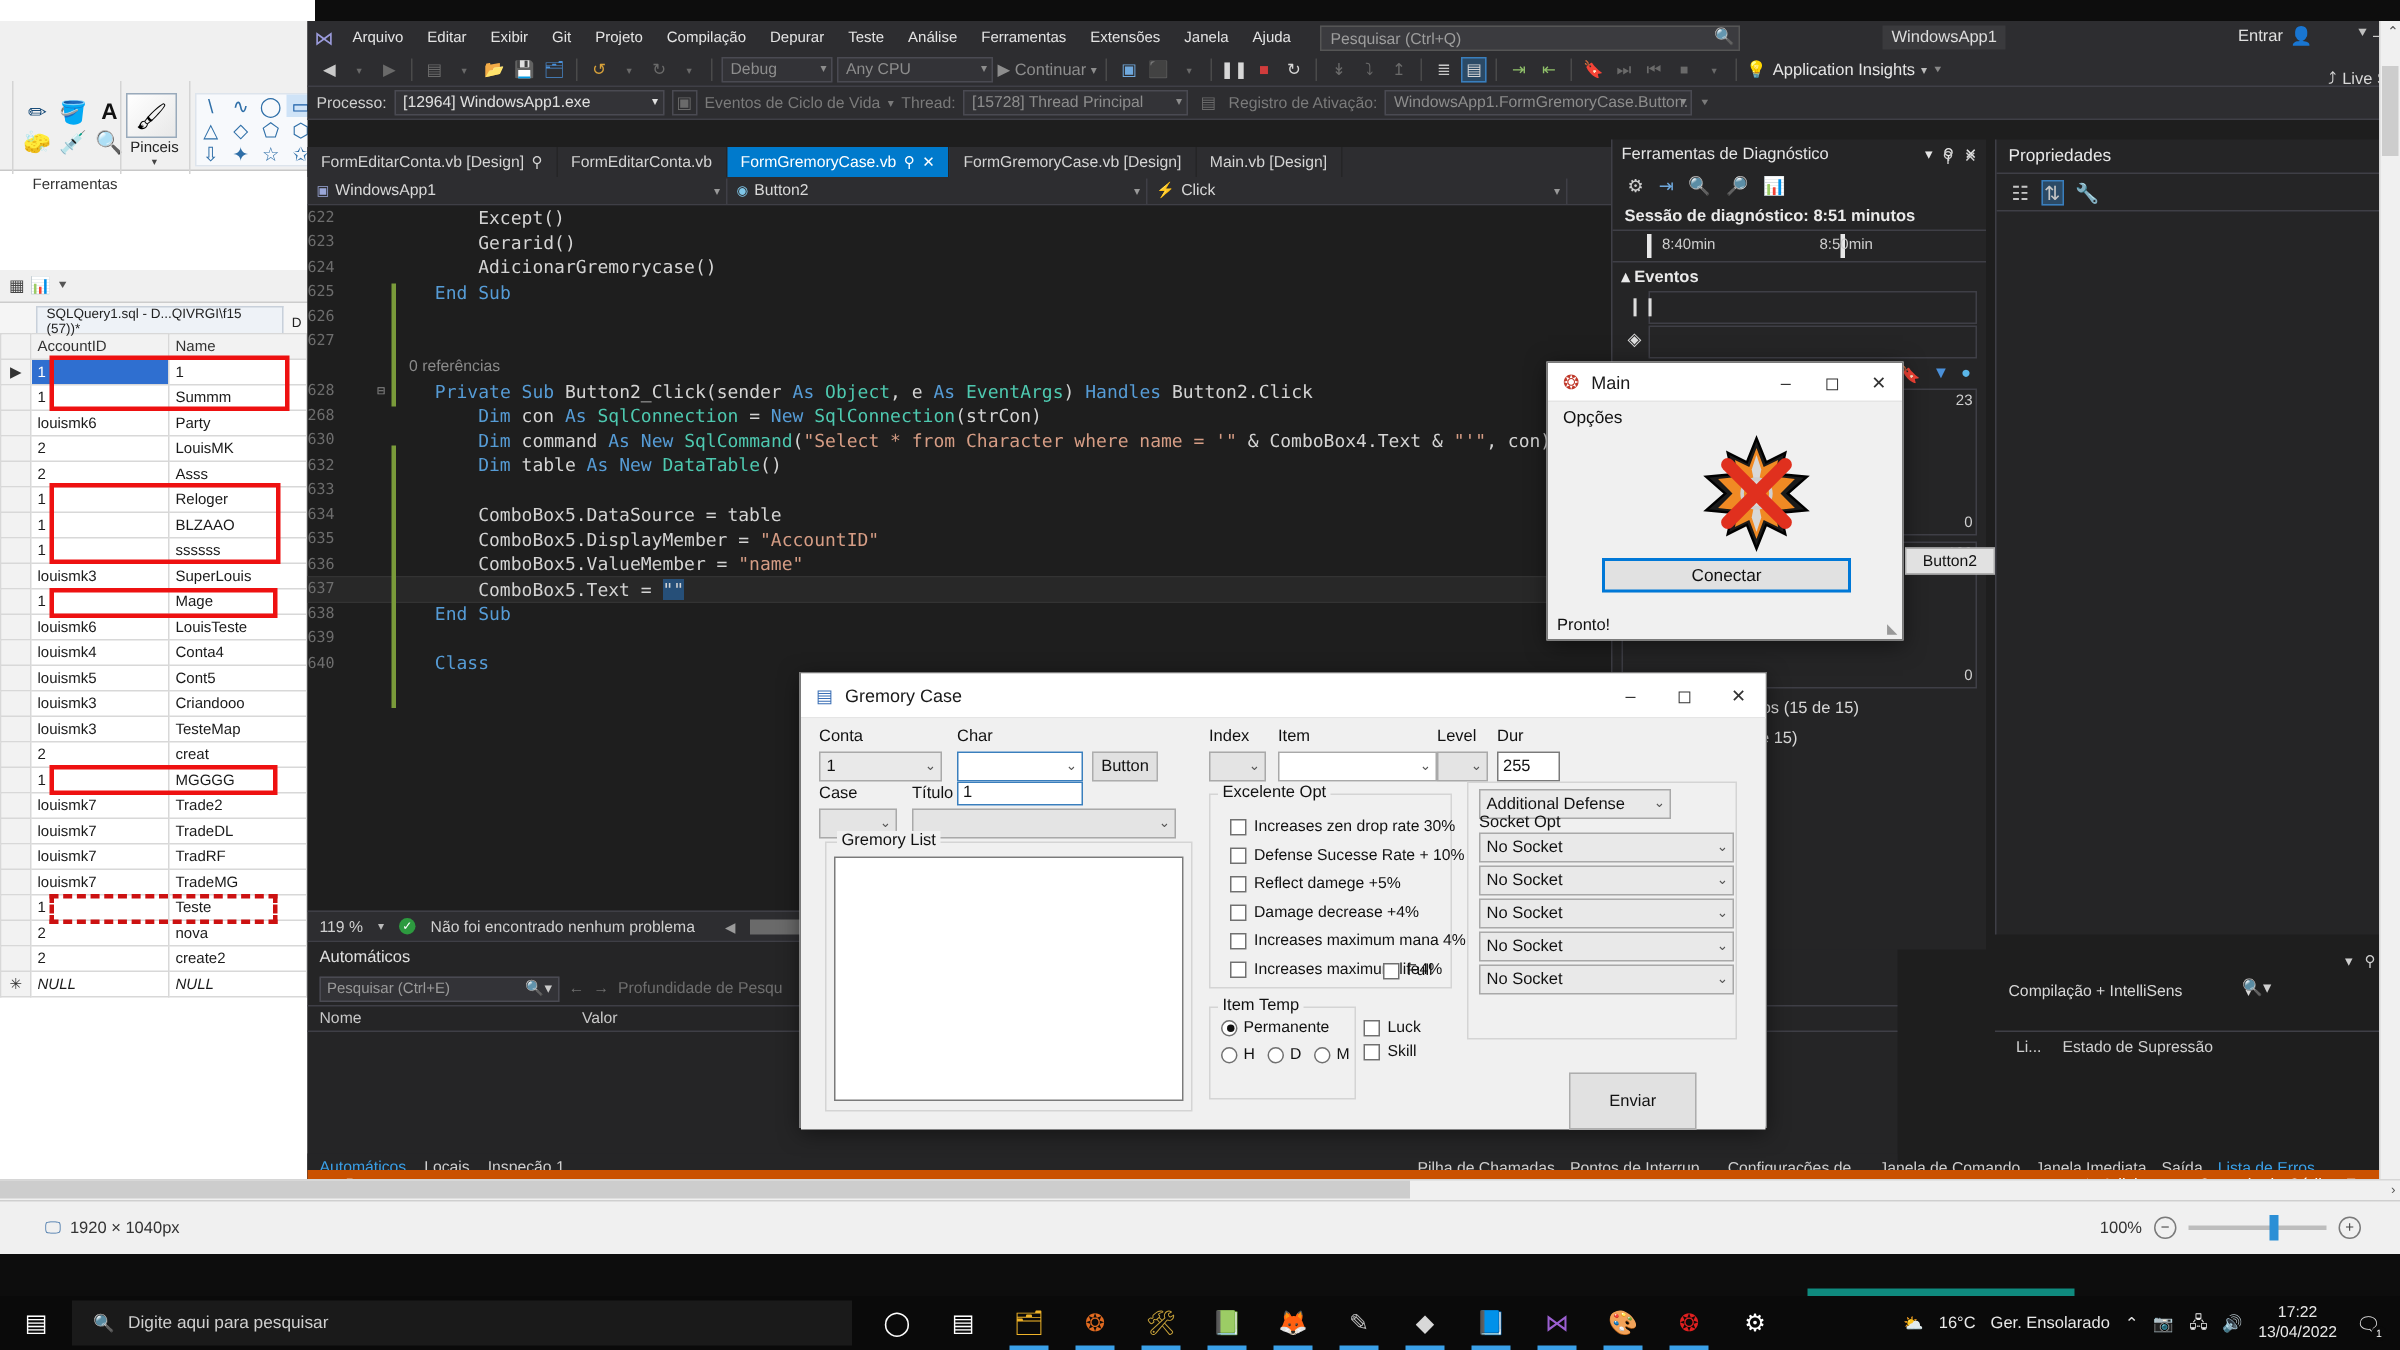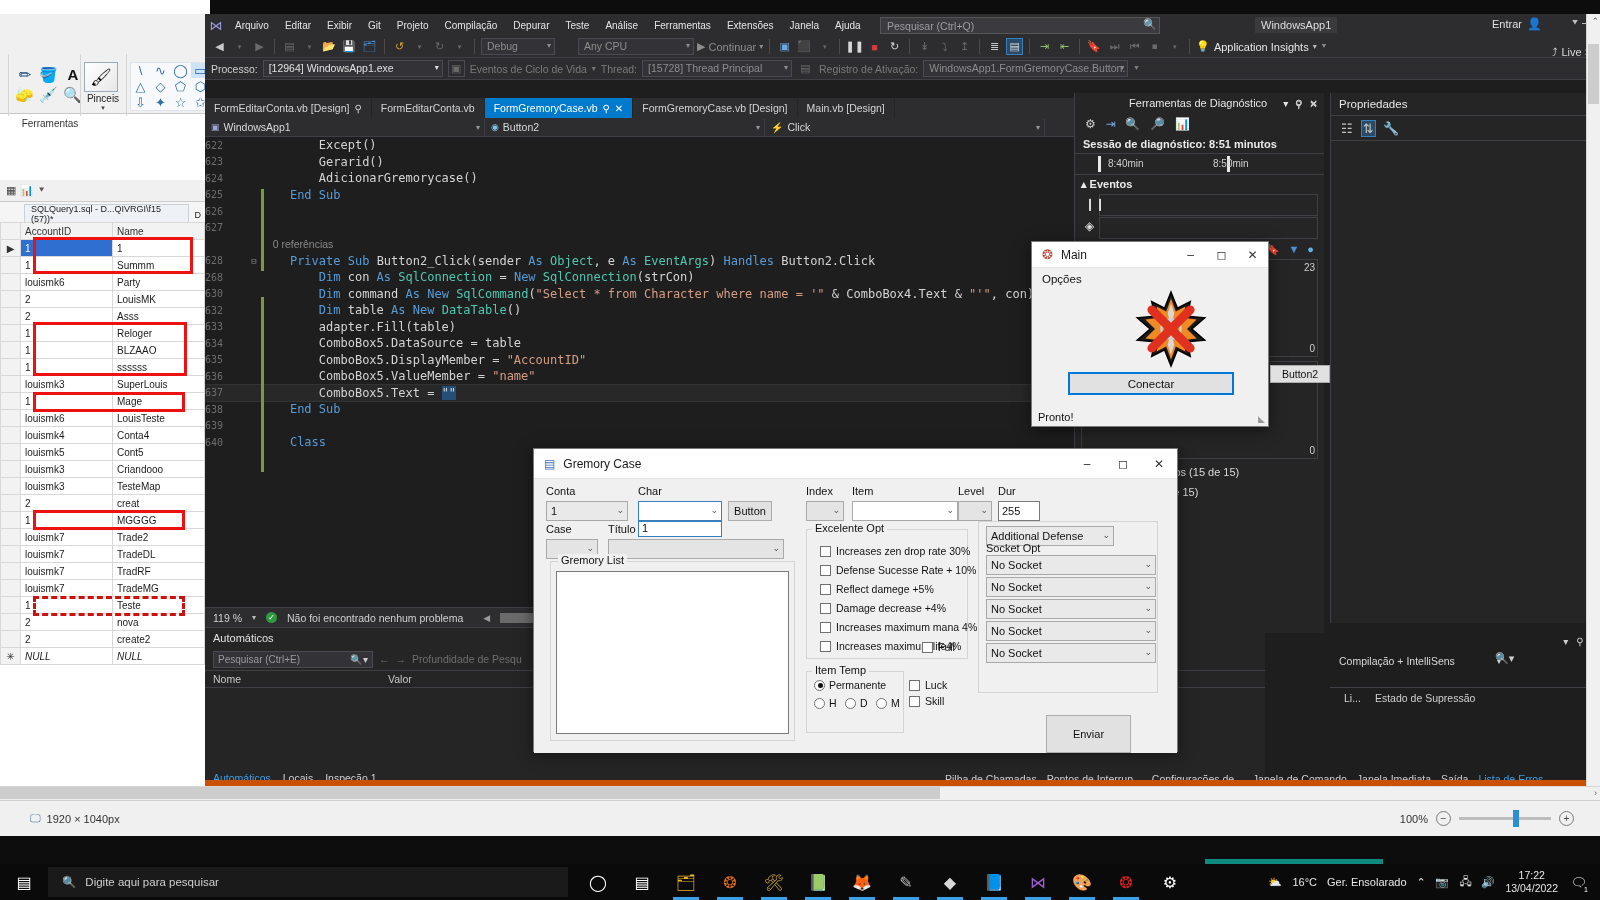--- a/index.html
+++ b/index.html
@@ -100,21 +100,21 @@
   .autos-tabs { position:absolute; left:0; bottom:0; width:1060px; height:18px; display:flex; align-items:center; gap:12px; padding-left:8px; font-size:10.5px; color:#cfcfcf; background:#252526;}
   .autos-tabs .act { color:#3aa0e8; border-bottom:1px solid #3aa0e8;}
 
   .bottom-tabs { position:absolute; left:740px; top:756px; width:655px; height:18px; display:flex; align-items:center; gap:10px; font-size:10.5px; color:#cfcfcf;}
   .bottom-tabs .act { color:#3aa0e8;}
 
   .vs-statusbar { position:absolute; left:0; bottom:0; width:1395px; height:20px; background:#ca5100; display:flex; align-items:center; font-size:11px; color:#fff; padding:0 8px; justify-content:space-between;}
 
   
   .diag { position:absolute; left:869px; top:79px; width:250px; height:540px; background:#252526; border-left:1px solid #3f3f46;}
-  .diag-hdr { height:20px; display:flex; align-items:center; justify-content:flex-end; padding:0 6px; font-size:11px; color:#e6e6e6;gap:16px;}
+  .diag-hdr { height:20px; display:flex; align-items:center; justify-content:space-between; padding:0 6px; font-size:11px; color:#e6e6e6;gap:16px;}
   .diag-tb { height:22px; display:flex; align-items:center; gap:10px; padding:0 10px; font-size:12px; color:#d0d0d0;}
   .diag-sess { font-size:11px; color:#eaeaea; padding:3px 8px; font-weight:bold;}
   .diag-timeline { height:22px; border-top:1px solid #3f3f46; border-bottom:1px solid #3f3f46; position:relative; font-size:10px; color:#cfcfcf;}
   .diag-timeline span { position:absolute; top:4px;}
   .tick { position:absolute; top:2px; width:3px; height:16px; background:#e8e8e8;}
   .diag-sec { font-size:11px; color:#eaeaea; padding:3px 6px; font-weight:bold;}
   .diag-row { height:22px; display:flex; align-items:center; border:1px solid #3f3f46; margin:0 6px 1px 24px;}
   .diag-icon { position:absolute; left:10px; font-size:12px; color:#ddd;}
   .mem-chart { margin:0 6px 0 6px; border:1px solid #3f3f46; position:relative;}
   .axis-lbl { position:absolute; right:2px; font-size:10px; color:#d0d0d0;}
@@ -427,21 +427,21 @@
       <span class="tb-ico" style="color:#d8a23a;">📂</span>
       <span class="tb-ico" style="color:#4a90d9;">💾</span>
       <span class="tb-ico" style="color:#4a90d9;">🗂</span>
       <span class="tb-sep"></span>
       <span class="tb-ico" style="color:#d8a23a;">↺</span>
       <span class="tb-ico dim" style="font-size:7px;">▾</span>
       <span class="tb-ico dim">↻</span>
       <span class="tb-ico dim" style="font-size:7px;">▾</span>
       <span class="tb-sep"></span>
       <span class="tb-combo" style="width:74px;"><span>Debug</span><span class="cv">▾</span></span>
-      <span class="tb-combo" style="width:116px;margin-left:20px;"><span>Any CPU</span><span class="cv">▾</span></span>
+      <span class="tb-combo" style="width:104px;"><span>Any CPU</span><span class="cv">▾</span></span>
       <span class="tb-run">
         <span>▶</span>
         <span>Continuar</span>
           <span style="font-size:8px;">▾</span>
       </span>
       <span class="tb-sep"></span>
       <span class="tb-ico" style="color:#6fa8dc;">▣</span>
       <span class="tb-ico" style="color:#6fa8dc;">⬛</span>
       <span class="tb-ico dim" style="font-size:7px;">▾</span>
       <span class="tb-sep"></span>
@@ -544,21 +544,21 @@
           <div class="code-line"><span class="ln">623</span><span class="gut"></span><span class="codetxt">&nbsp;&nbsp;&nbsp;&nbsp;&nbsp;&nbsp;&nbsp;&nbsp;Gerarid()</span></div>
           <div class="code-line"><span class="ln">624</span><span class="gut"></span><span class="codetxt">&nbsp;&nbsp;&nbsp;&nbsp;&nbsp;&nbsp;&nbsp;&nbsp;AdicionarGremorycase()</span></div>
           <div class="code-line"><span class="ln">625</span><span class="gut"></span><span class="codetxt">&nbsp;&nbsp;&nbsp;&nbsp;<span class="k">End</span>&nbsp;<span class="k">Sub</span></span></div>
           <div class="code-line"><span class="ln">626</span><span class="gut"></span><span class="codetxt"></span></div>
           <div class="code-line"><span class="ln">627</span><span class="gut"></span><span class="codetxt"></span></div>
           <div class="code-line"><span class="ln"></span><span class="gut"></span><span class="codetxt ref-lbl">&nbsp;&nbsp;&nbsp;&nbsp;0 referências</span></div>
           <div class="code-line"><span class="ln">628</span><span class="gut">⊟</span><span class="codetxt">&nbsp;&nbsp;&nbsp;&nbsp;<span class="k">Private</span>&nbsp;<span class="k">Sub</span>&nbsp;Button2_Click(sender&nbsp;<span class="k">As</span>&nbsp;<span class="t">Object</span>,&nbsp;e&nbsp;<span class="k">As</span>&nbsp;<span class="t">EventArgs</span>)&nbsp;<span class="k">Handles</span>&nbsp;Button2.Click</span></div>
           <div class="code-line"><span class="ln">268</span><span class="gut"></span><span class="codetxt">&nbsp;&nbsp;&nbsp;&nbsp;&nbsp;&nbsp;&nbsp;&nbsp;<span class="k">Dim</span>&nbsp;con&nbsp;<span class="k">As</span>&nbsp;<span class="t">SqlConnection</span>&nbsp;=&nbsp;<span class="k">New</span>&nbsp;<span class="t">SqlConnection</span>(strCon)</span></div>
           <div class="code-line"><span class="ln">630</span><span class="gut"></span><span class="codetxt">&nbsp;&nbsp;&nbsp;&nbsp;&nbsp;&nbsp;&nbsp;&nbsp;<span class="k">Dim</span>&nbsp;command&nbsp;<span class="k">As</span>&nbsp;<span class="k">New</span>&nbsp;<span class="t">SqlCommand</span>(<span class="s">"Select * from Character where name = '"</span>&nbsp;&amp;&nbsp;ComboBox4.Text&nbsp;&amp;&nbsp;<span class="s">"'"</span>,&nbsp;con)</span></div>
           <div class="code-line"><span class="ln">632</span><span class="gut"></span><span class="codetxt">&nbsp;&nbsp;&nbsp;&nbsp;&nbsp;&nbsp;&nbsp;&nbsp;<span class="k">Dim</span>&nbsp;table&nbsp;<span class="k">As</span>&nbsp;<span class="k">New</span>&nbsp;<span class="t">DataTable</span>()</span></div>
-          <div class="code-line"><span class="ln">633</span><span class="gut"></span><span class="codetxt">&nbsp;&nbsp;&nbsp;&nbsp;&nbsp;&nbsp;&nbsp;&nbsp;adapter.Fill(table)</span></div>
+          <div class="code-line"><span class="ln">633</span><span class="gut"></span></div>
           <div class="code-line"><span class="ln">634</span><span class="gut"></span><span class="codetxt">&nbsp;&nbsp;&nbsp;&nbsp;&nbsp;&nbsp;&nbsp;&nbsp;ComboBox5.DataSource&nbsp;=&nbsp;table</span></div>
           <div class="code-line"><span class="ln">635</span><span class="gut"></span><span class="codetxt">&nbsp;&nbsp;&nbsp;&nbsp;&nbsp;&nbsp;&nbsp;&nbsp;ComboBox5.DisplayMember&nbsp;=&nbsp;<span class="s">"AccountID"</span></span></div>
           <div class="code-line"><span class="ln">636</span><span class="gut"></span><span class="codetxt">&nbsp;&nbsp;&nbsp;&nbsp;&nbsp;&nbsp;&nbsp;&nbsp;ComboBox5.ValueMember&nbsp;=&nbsp;<span class="s">"name"</span></span></div>
           <div class="code-line cur-line"><span class="ln">637</span><span class="gut"></span><span class="codetxt">&nbsp;&nbsp;&nbsp;&nbsp;&nbsp;&nbsp;&nbsp;&nbsp;ComboBox5.Text&nbsp;=&nbsp;<span class="s sel">""</span></span></div>
           <div class="code-line"><span class="ln">638</span><span class="gut"></span><span class="codetxt">&nbsp;&nbsp;&nbsp;&nbsp;<span class="k">End</span>&nbsp;<span class="k">Sub</span></span></div>
           <div class="code-line"><span class="ln">639</span><span class="gut"></span><span class="codetxt"></span></div>
           <div class="code-line"><span class="ln">640</span><span class="gut"></span><span class="codetxt">&nbsp;&nbsp;&nbsp;&nbsp;<span class="k">Class</span></span></div>
         </div>
     </div>
 

